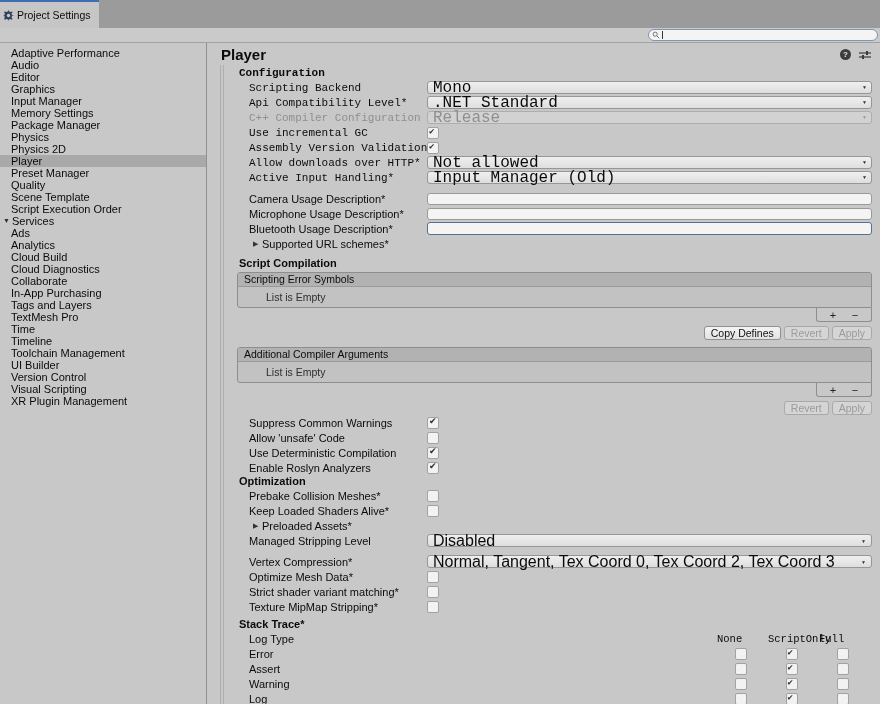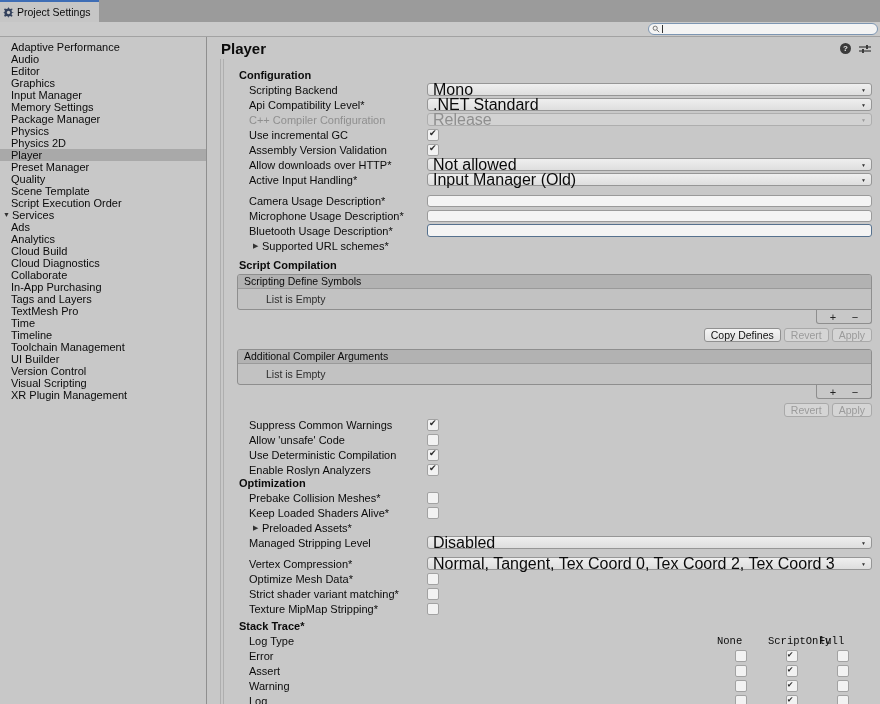--- a/index.html
+++ b/index.html
@@ -4,21 +4,21 @@
 <style>
   * { box-sizing: border-box; }
   html,body { margin:0; padding:0; }
   body {
     width:880px; height:704px; overflow:hidden;
     background:#c8c8c8;
     font-family:"Liberation Sans", sans-serif;
     font-size:11px; color:#0b0b0b;
   }
   
-  #tabbar { height:22px; background:#9b9b9b; display:flex; align-items:stretch; }
+  #tabbar { height:28px; background:#9b9b9b; display:flex; align-items:stretch; }
   .tab {
     display:inline-flex; align-items:center; gap:3px;
     background:#c6c6c6; border-top:2px solid #3e6db5;
     padding:0 8px 0 3px; font-size:10.5px; white-space:nowrap;
   }
   
   #toolbar { height:15px; background:#cacaca; border-bottom:1px solid #a2a2a2; position:relative; }
   .search-box {
     position:absolute; right:2px; top:1px; width:230px; height:12px;
     background:#f4f4f4; border:1px solid #7d96b2; border-radius:6px;
@@ -248,21 +248,21 @@
         <svg width="12" height="10" viewBox="0 0 12 10">
           <line x1="0" y1="3" x2="12" y2="3" stroke="#3c3c3c" stroke-width="1.2"></line>
           <line x1="0" y1="7" x2="12" y2="7" stroke="#3c3c3c" stroke-width="1.2"></line>
           <rect x="7" y="1" width="2" height="4" fill="#3c3c3c"></rect>
           <rect x="3" y="5" width="2" height="4" fill="#3c3c3c"></rect>
         </svg>
       </span>
     </div>
     <div class="scroll-groove"></div>
     <div id="sections">
-        <div class="section" style="margin-top: 12px;">
+        <div class="section" style="margin-top: 4px; font-family: Liberation Mono, monospace;">
           <div class="section-title">Configuration</div>
           <div class="row">
             <span class="lbl">Scripting Backend</span>
             <div class="ctrl">
               <div class="dropdown">
                 <span class="dd-text">Mono</span>
                 <span class="dd-arrow">▼</span>
               </div>
             </div>
           </div>
@@ -340,21 +340,21 @@
           </div>
           <div class="row foldout">
             <span class="fold-arrow">▶</span>
             <span>Supported URL schemes*</span>
           </div>
         </div>
         <div class="section" style="margin-top: 6px;">
           <div class="section-title">Script Compilation</div>
           <div class="listgroup">
             <div class="listbox">
-              <div class="listbox-header">Scripting Define Symbols</div>
+              <div class="listbox-header">Scripting Error Symbols</div>
               <div class="listbox-body">List is Empty</div>
             </div>
             <div class="listbox-footer">
               <div class="footer-tab">
                 <span class="pm-btn">+</span>
                 <span class="pm-btn">−</span>
               </div>
             </div>
             <div class="btn-row">
               <div class="btn">Copy Defines</div>

